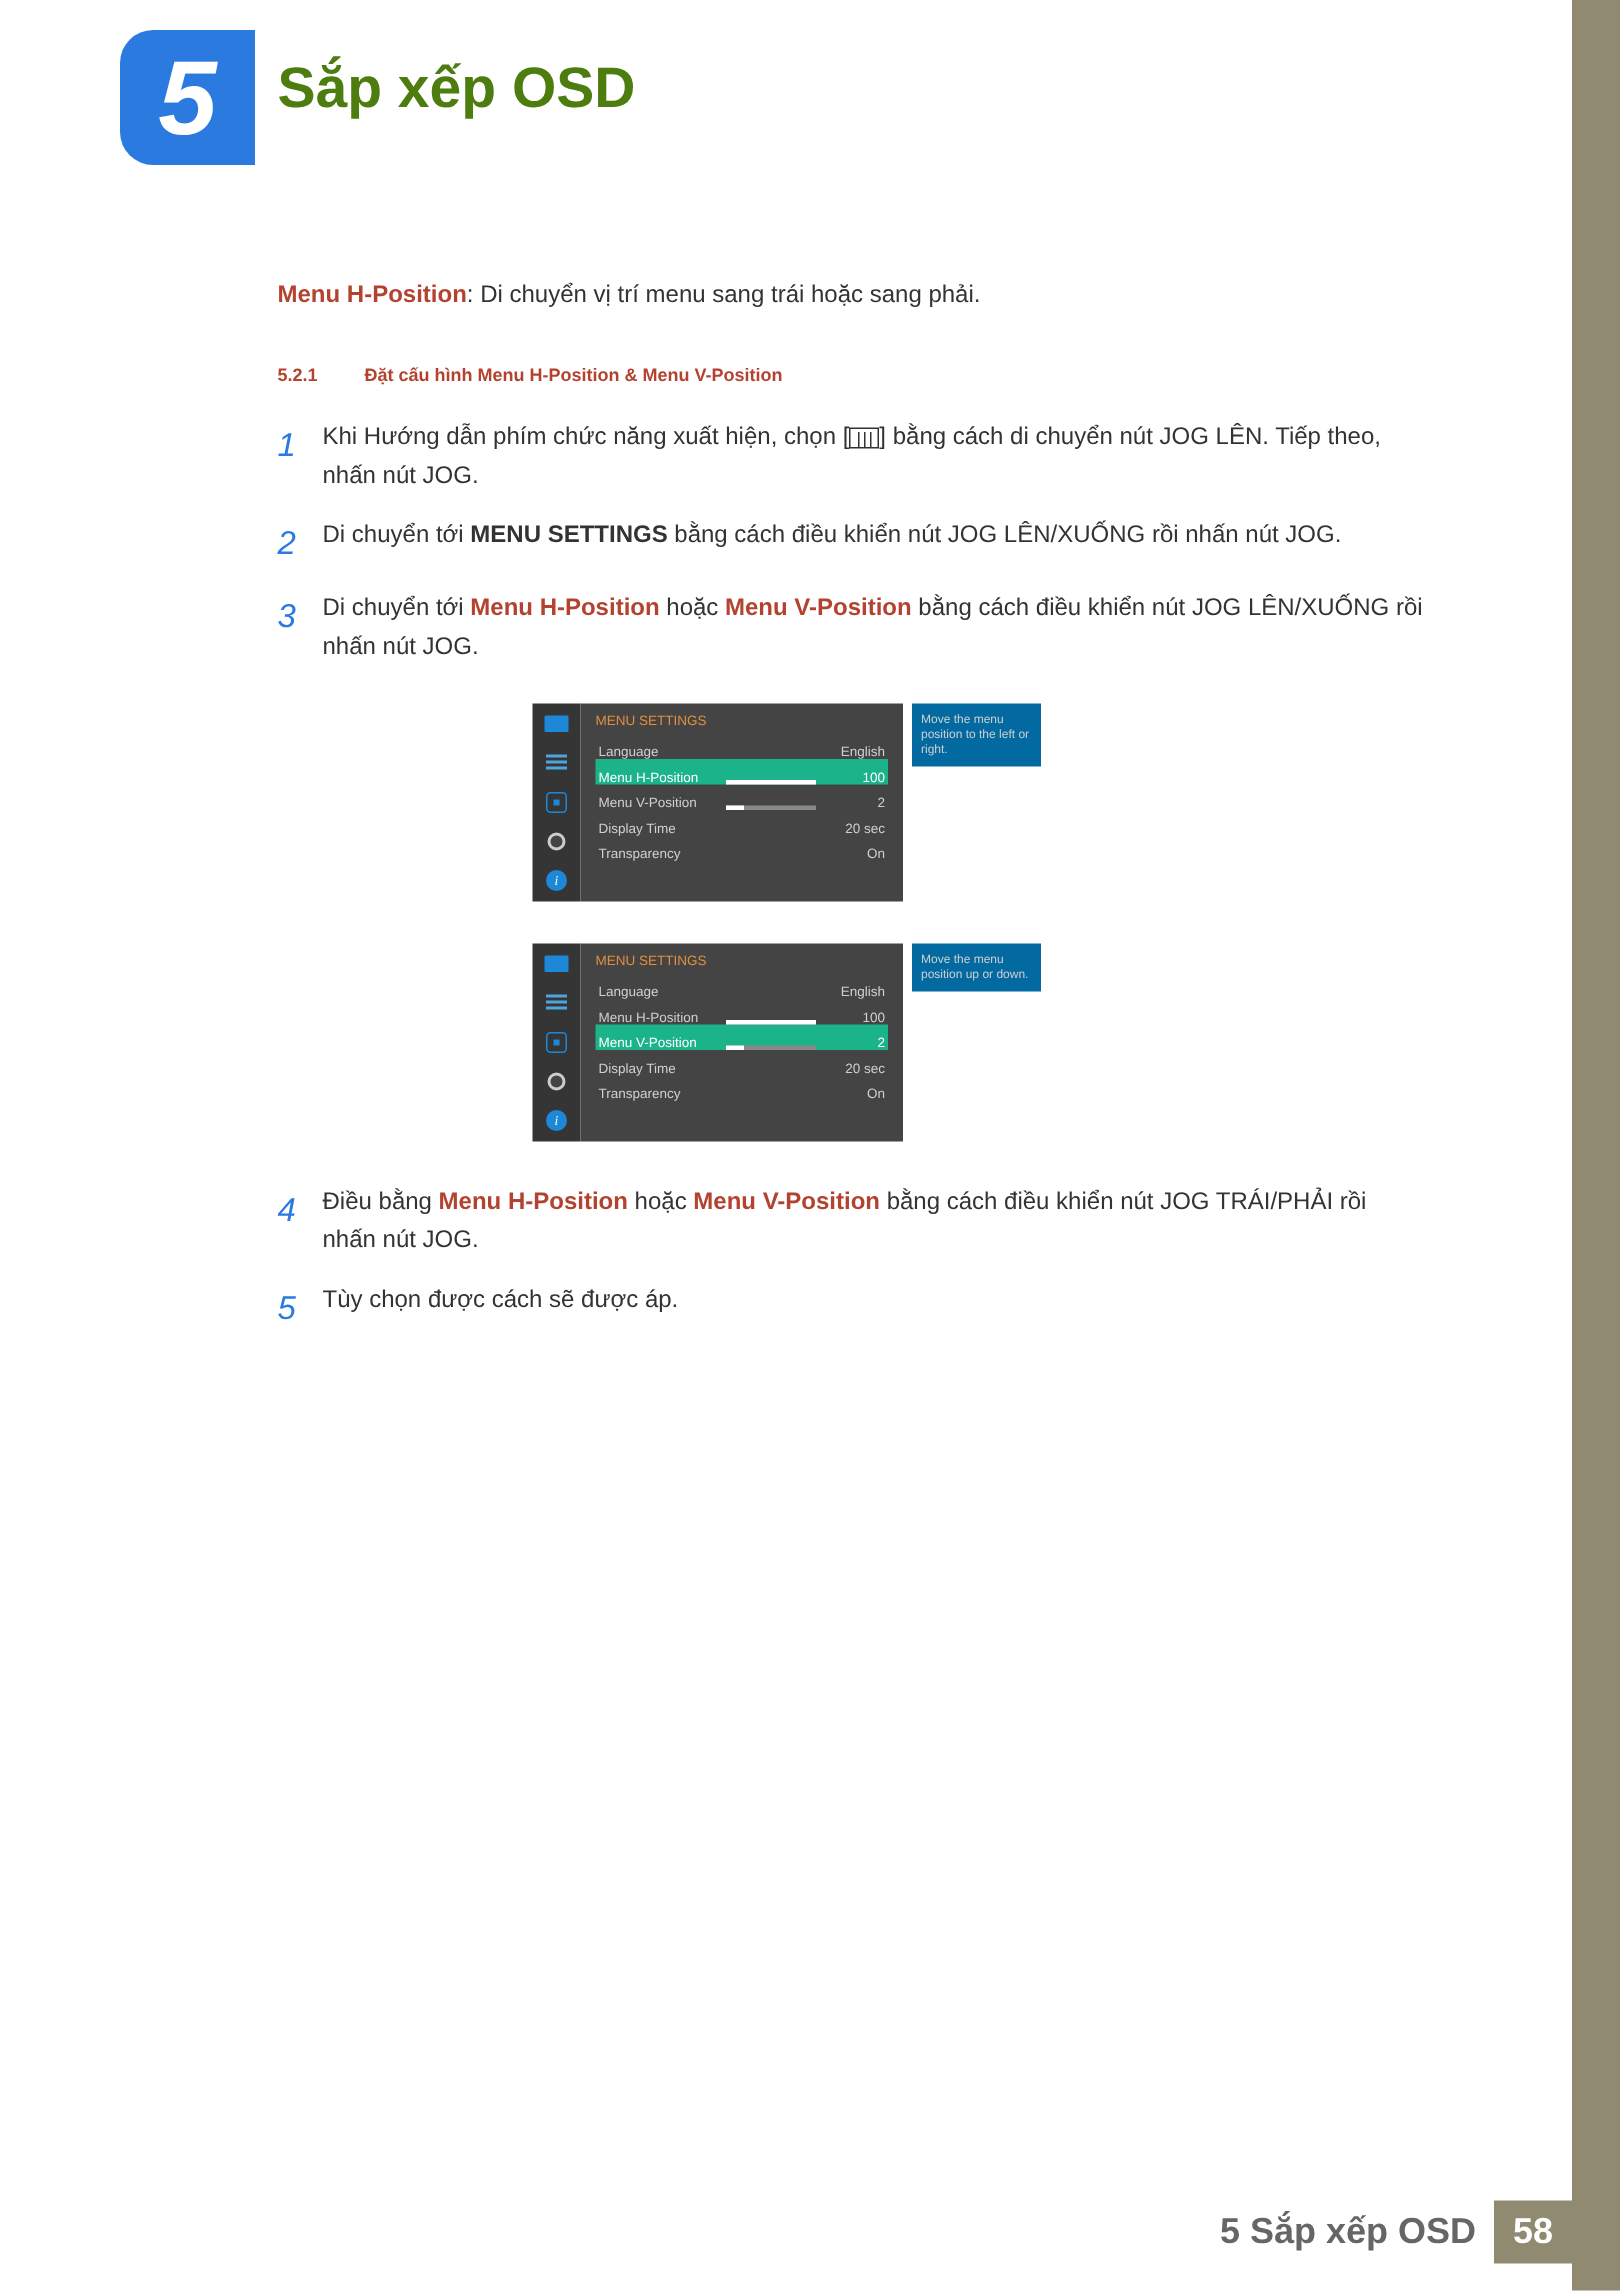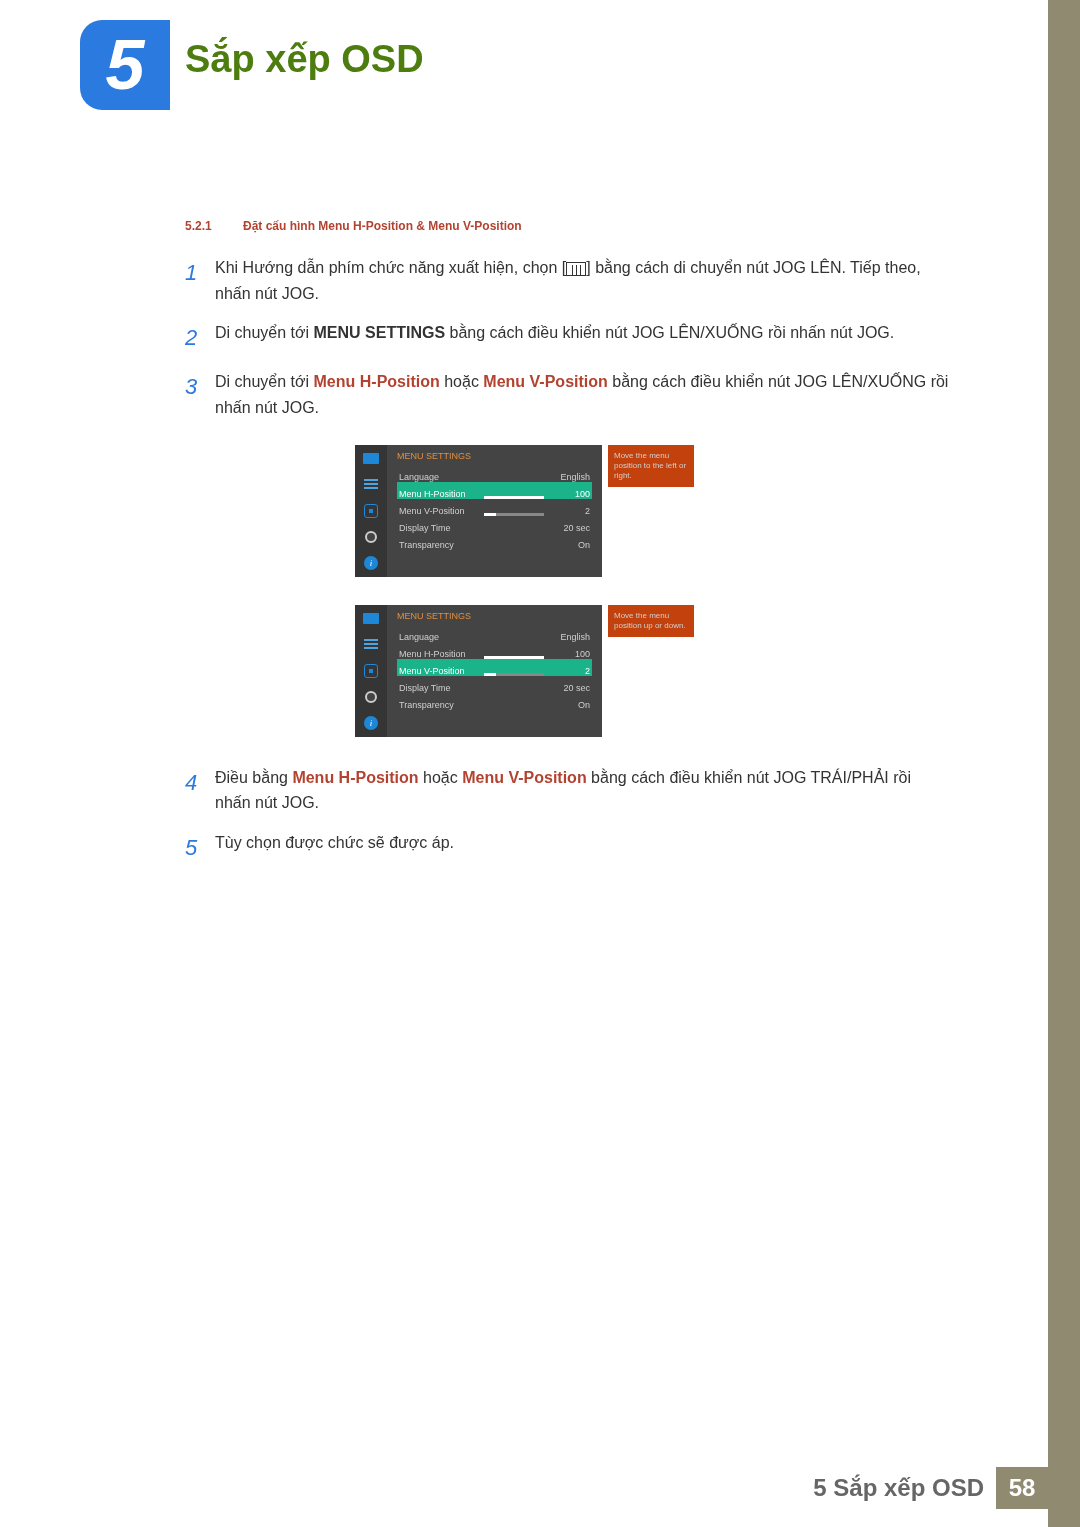--- a/index.html
+++ b/index.html
@@ -174,21 +174,21 @@
   .osd-label { flex: 1; }
   .osd-val { width: 38px; text-align: right; }
   .osd-slider {
     width: 60px; height: 3px; background: #888; margin-right: 8px; position: relative;
   }
   .osd-slider .fill {
     position: absolute; left: 0; top: 0; height: 100%; background: #fff;
   }
   .osd-tip {
     width: 86px;
-    background: #c2410c;
+    background: #0369a1;
     color: #cfcfcf;
     font-size: 8px;
     line-height: 1.25;
     padding: 6px 6px;
     margin-left: 6px;
     align-self: flex-start;
   }
   .footer {
     position: absolute;
     bottom: 18px;
@@ -222,20 +222,23 @@
 
 <div class="right-band"></div>
 
 <div class="chapter-tab">
   <span class="chapter-tab-num">5</span>
 </div>
 <div class="chapter-title">Sắp xếp OSD</div>
 
 <div class="content">
 
+  <p class="desc-line">
+    <span class="strong-red">Menu H-Position</span><span>: Di chuyển vị trí menu sang trái hoặc sang phải.</span>
+  </p>
 
   <div class="subsection-h">
     <span class="sub-num">5.2.1</span><span>Đặt cấu hình Menu H-Position &amp; Menu V-Position</span>
   </div>
 
   <div class="step">
     <div class="step-num">1</div>
     <div class="step-body">
       <span>Khi Hướng dẫn phím chức năng xuất hiện, chọn [</span><span class="inline-icon"></span><span>] bằng cách di chuyển nút JOG LÊN. Tiếp theo, nhấn nút JOG.</span>
     </div>
@@ -370,21 +373,21 @@
   <div class="step">
     <div class="step-num">4</div>
     <div class="step-body">
       <span>Điều bằng </span><span class="red-bold">Menu H-Position</span><span> hoặc </span><span class="red-bold">Menu V-Position</span><span> bằng cách điều khiển nút JOG TRÁI/PHẢI rồi nhấn nút JOG.</span>
     </div>
   </div>
 
   <div class="step">
     <div class="step-num">5</div>
     <div class="step-body">
-      <span>Tùy chọn được chức sẽ được áp.</span>
+      <span>Tùy chọn được cách sẽ được áp.</span>
     </div>
   </div>
 
 </div>
 
 <div class="footer">
   <div class="footer-label">5 Sắp xếp OSD</div>
   <div class="footer-pg">58</div>
 </div>
 

